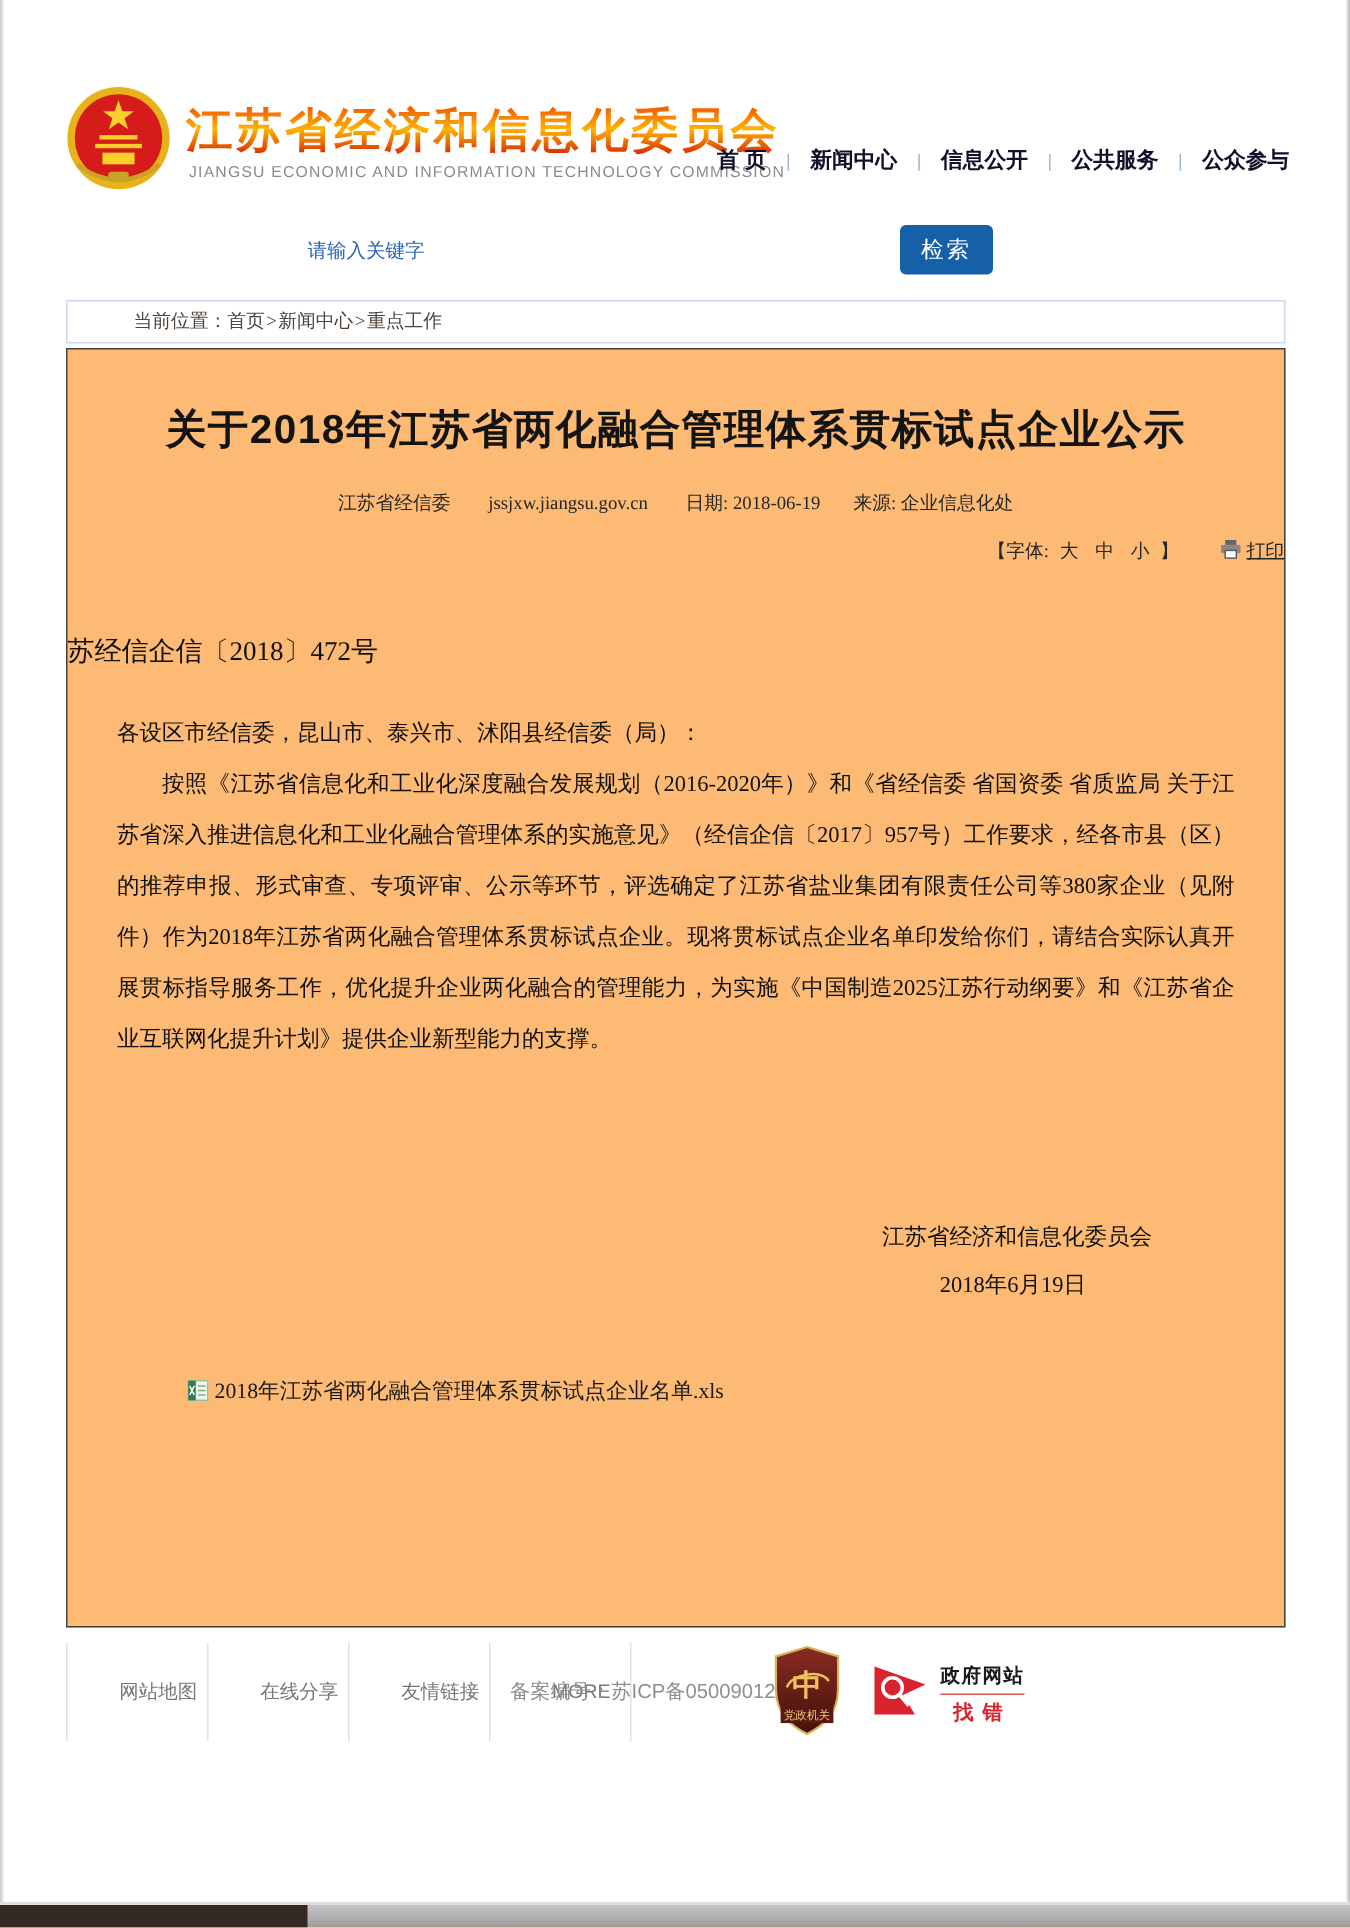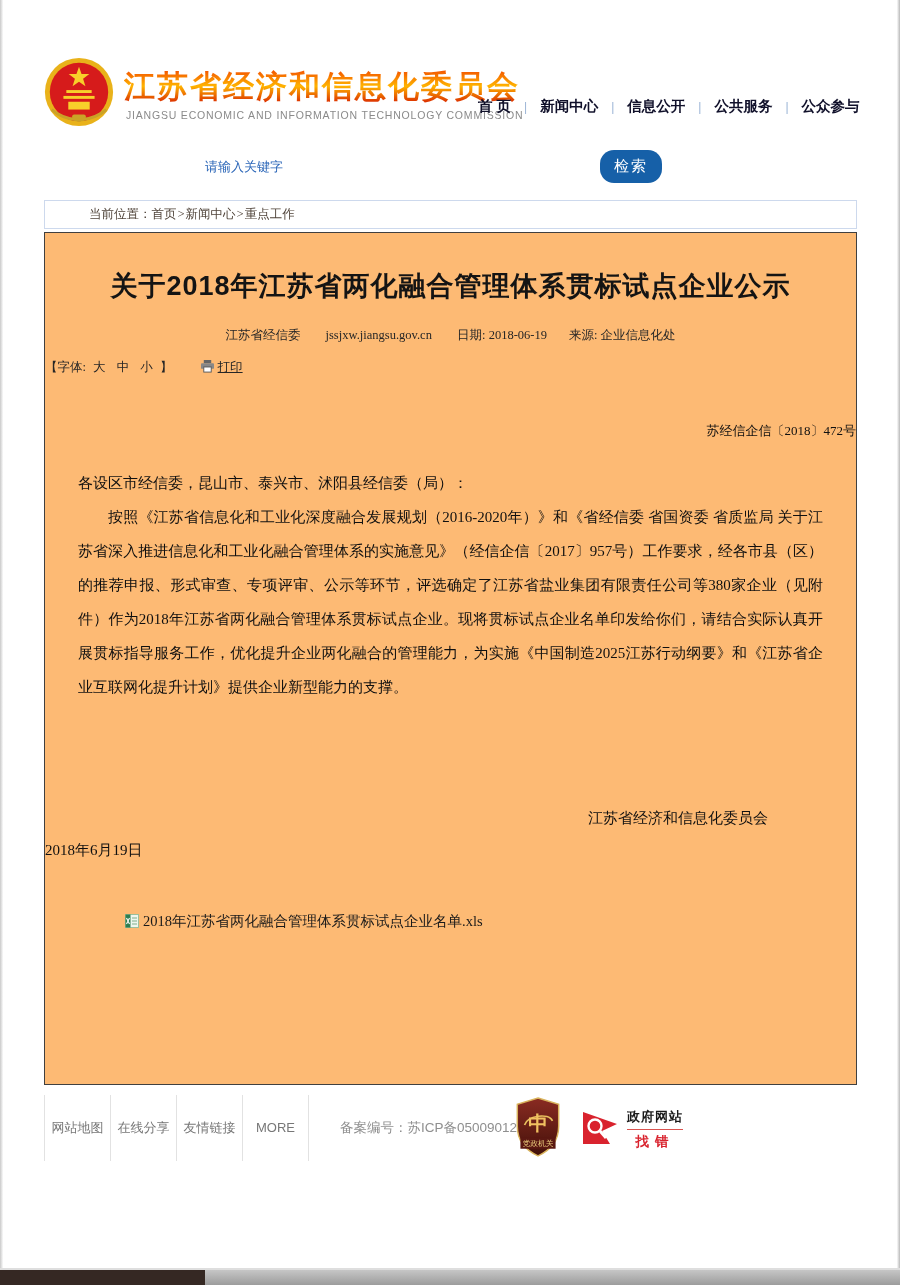--- a/index.html
+++ b/index.html
@@ -40,21 +40,21 @@
   .main-nav .nav-sep { color:#9bb4d6; font-weight:normal; margin:0 13px; font-size:12px; }
 
   
   .search-input {
     position:absolute; left:205px; top:150px; width:380px; height:33px;
     border:none; outline:none; font-size:13px; color:#1d5fae; background:transparent;
   }
   .search-input::placeholder { color:#2b66b8; opacity:1; }
   .search-button {
     position:absolute; left:600px; top:150px; width:62px; height:33px;
-    background:#1660a8; color:#fff; font-size:15px; border:none; border-radius:14px;
+    background:#1660a8; color:#fff; font-size:15px; border:none; border-radius:4px;
     cursor:pointer; letter-spacing:2px;
   }
 
   
   .breadcrumb {
     position:absolute; left:44px; top:200px; width:813px; height:29px;
     border:1px solid #cdd9ed; background:#fff;
     line-height:27px; padding-left:44px;
     font-size:12.5px; color:#50443a;
   }
@@ -70,48 +70,48 @@
     margin:33px auto 0; width:88%;
     text-align:center; font-size:27px; line-height:40px;
     font-weight:600; color:#141414; letter-spacing:1px;
   }
   .article-meta {
     margin-top:21px; text-align:center;
     font-size:12.5px; color:#262626;
   }
   .article-meta span { margin:0 11px; }
   .article-controls {
-    margin-top:15px; text-align:left;
+    margin-top:15px; text-align:right;
     font-size:12.5px; color:#262626;
   }
   .font-size-option { margin:0 4px; cursor:pointer; }
   .print-link { margin-left:24px; cursor:pointer; }
   .print-link .print-label { text-decoration:underline; margin-left:3px; }
-  .doc-number { margin-top:46px; text-align:right; font-size:13px; color:#101010; }
+  .doc-number { margin-top:46px; text-align:left; font-size:18px; color:#101010; }
   .article-body {
     margin:26px 33px 0; font-size:15px; color:#101010;
     line-height:34px; text-align:justify;
   }
   .article-body p.indent { text-indent:2em; }
   .sig-org { margin-top:105px; text-align:right; padding-right:88px; font-size:15px; color:#101010; }
-  .sig-date { margin-top:13px; padding-right:132px; font-size:15px; color:#101010; }
+  .sig-date { margin-top:13px; text-align:right; padding-right:132px; font-size:15px; color:#101010; }
   .attachment { margin-top:52px; margin-left:80px; font-size:14.5px; color:#1a1a1a; cursor:pointer; }
   .attachment svg { vertical-align:-2px; margin-right:4px; }
   .pagination {
     margin:109px 0 0 0; border-top:1px solid #e3e3e3;
     padding:9px 0 0 33px; font-size:13px; color:#333; line-height:23px;
   }
   .pagination .page-link { cursor:pointer; display:block; }
 
   
   .footer { position:absolute; left:0; top:1095px; width:900px; height:66px; }
   .footer-links { position:absolute; left:44px; top:0; display:flex; height:66px; border-left:1px solid #e2e2e2; }
   .footer-link {
     width:66px; text-align:center; line-height:66px;
-    font-size:13px; color:#777; border-right:1px solid #e2e2e2; cursor:pointer;
+    font-size:13px; color:#777; border-right:1px solid #e2e2e2; cursor:pointer;margin-left:28px;
   }
   .footer-icp { position:absolute; left:340px; top:0; line-height:66px; font-size:13.5px; color:#8f8f8f; }
   .badge-shield { position:absolute; left:514px; top:2px; width:48px; height:60px; cursor:pointer; }
   .badge-finder { position:absolute; left:580px; top:13px; display:flex; align-items:center; cursor:pointer; }
   .badge-finder-text { margin-left:7px; text-align:center; }
   .badge-finder-line1 { font-size:13px; font-weight:bold; color:#1a1a1a; letter-spacing:1px; padding-bottom:3px; }
   .badge-finder-line2 { font-size:13.5px; font-weight:bold; color:#d9232e; letter-spacing:6px; border-top:1px solid #d9534f; padding-top:3px; }
 
   
   .bottom-edge { position:absolute; left:0; right:0; bottom:15px; height:2px; background:#dedede; }

